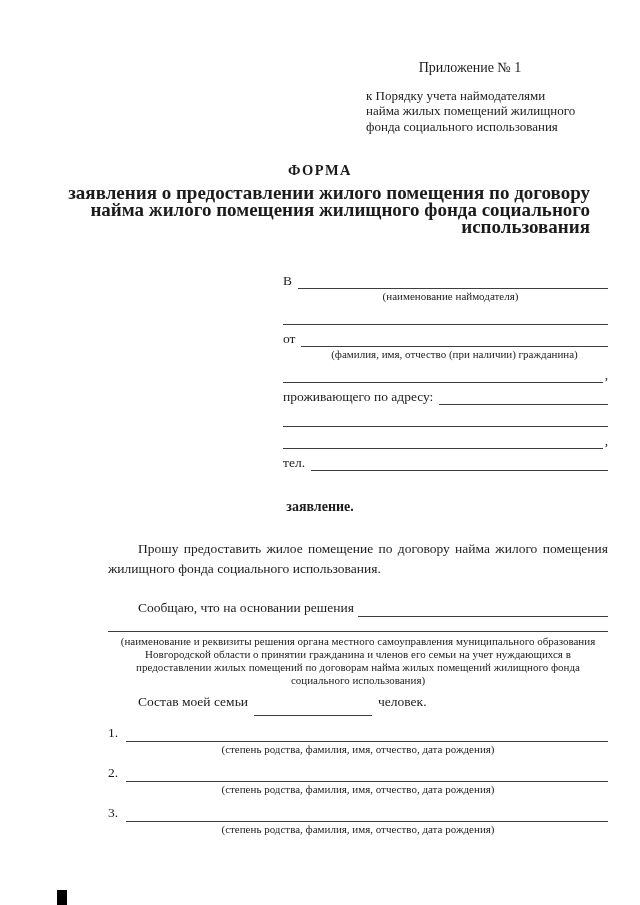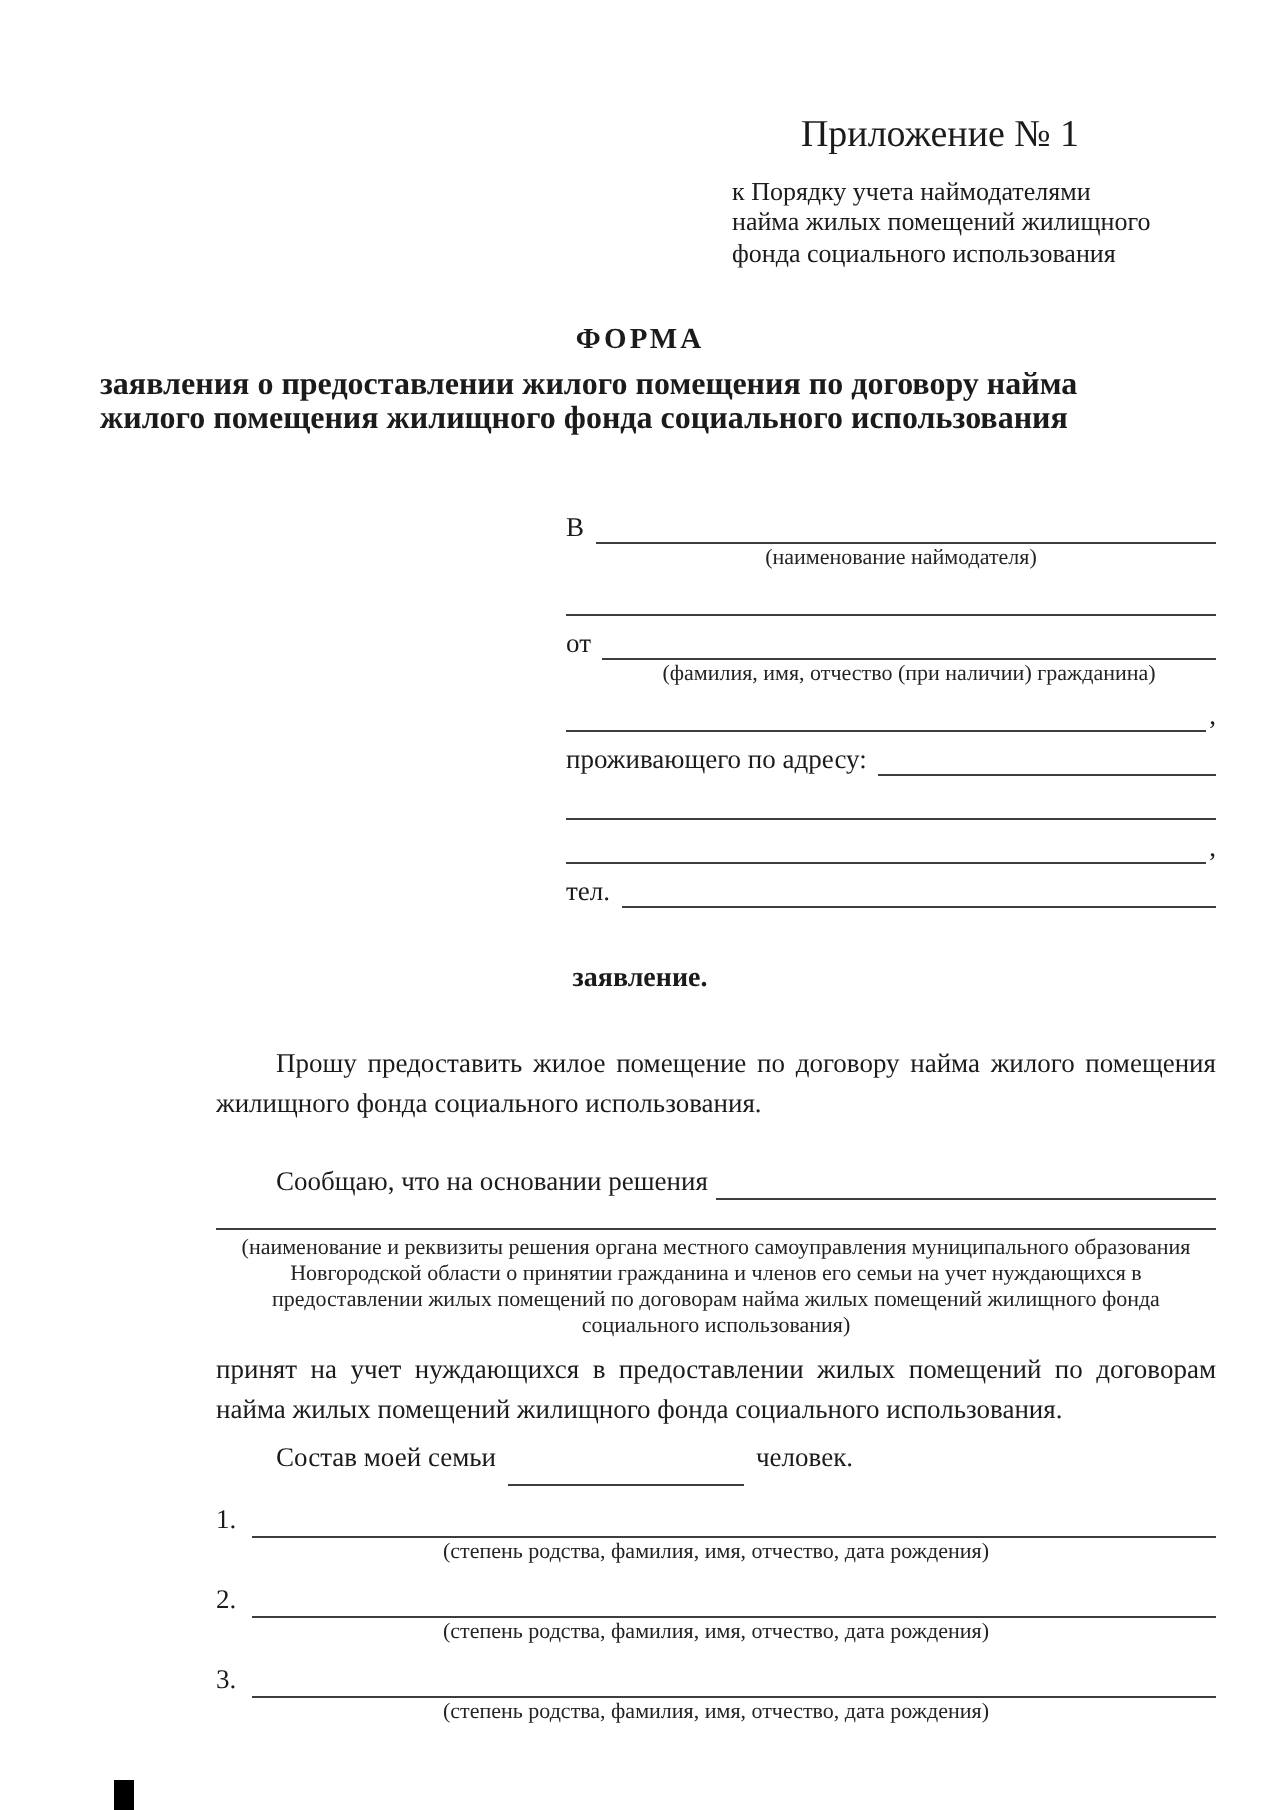--- a/index.html
+++ b/index.html
@@ -11,25 +11,25 @@
     margin: 0 auto;
     background: #ffffff;
     color: #1b1b1b;
     font-family: "Liberation Serif", "DejaVu Serif", serif;
     overflow: hidden;
     padding-top: 60px;
   }
 
   
   .appendix { margin-left: 366px; width: 238px; font-size: 13px; line-height: 15.5px; }
-  .appendix-title { text-align: center; font-size: 19px; margin-bottom: 12px; padding-right: 30px; }
+  .appendix-title { text-align: center; font-size: 14px; margin-bottom: 12px; padding-right: 30px; }
 
   
   .form-title { text-align: center; font-weight: bold; font-size: 14.5px; letter-spacing: 1.5px; margin-top: 28px; }
-  .form-subtitle { text-align: left; font-weight: bold; font-size: 16px; line-height: 17px; width: 540px; margin: 5px auto 0; }
+  .form-subtitle { text-align: right; font-weight: bold; font-size: 19px; line-height: 17px; width: 540px; margin: 5px auto 0; }
 
   
   .addr { margin: 32px 32px 0 283px; font-size: 13.5px; }
   .frow { display: flex; align-items: flex-end; height: 22px; }
   .lbl { white-space: nowrap; padding-right: 6px; }
   .blank { flex: 1; border-bottom: 1px solid #3d3d3d; height: 100%; min-width: 10px; }
   .comma { padding-left: 2px; }
   .caption { font-size: 11px; line-height: 13px; color: #232323; }
   .addr .caption { text-align: center; margin-top: 1px; }
   .addr .caption.under-to { padding-left: 10px; }
@@ -110,21 +110,20 @@
   <div class="body">
     <p class="para indent">Прошу предоставить жилое помещение по договору найма жилого помещения жилищного фонда социального использования.</p>
 
     <div class="basis-row">
       <span class="basis-lead">Сообщаю, что на основании решения</span>
       <span class="blank"></span>
     </div>
     <div class="full-line"></div>
     <div class="caption basis-caption">(наименование и реквизиты решения органа местного самоуправления муниципального образования Новгородской области о принятии гражданина и членов его семьи на учет нуждающихся в предоставлении жилых помещений по договорам найма жилых помещений жилищного фонда социального использования)</div>
 
-    <p class="para">принят на учет нуждающихся в предоставлении жилых помещений по договорам найма жилых помещений жилищного фонда социального использования.</p>
 
     <div class="family-row">
       <span>Состав моей семьи</span>
       <span class="family-blank"></span>
       <span>человек.</span>
     </div>
 
     <div class="member">
       <div class="mrow">
         <span class="num">1.</span>

